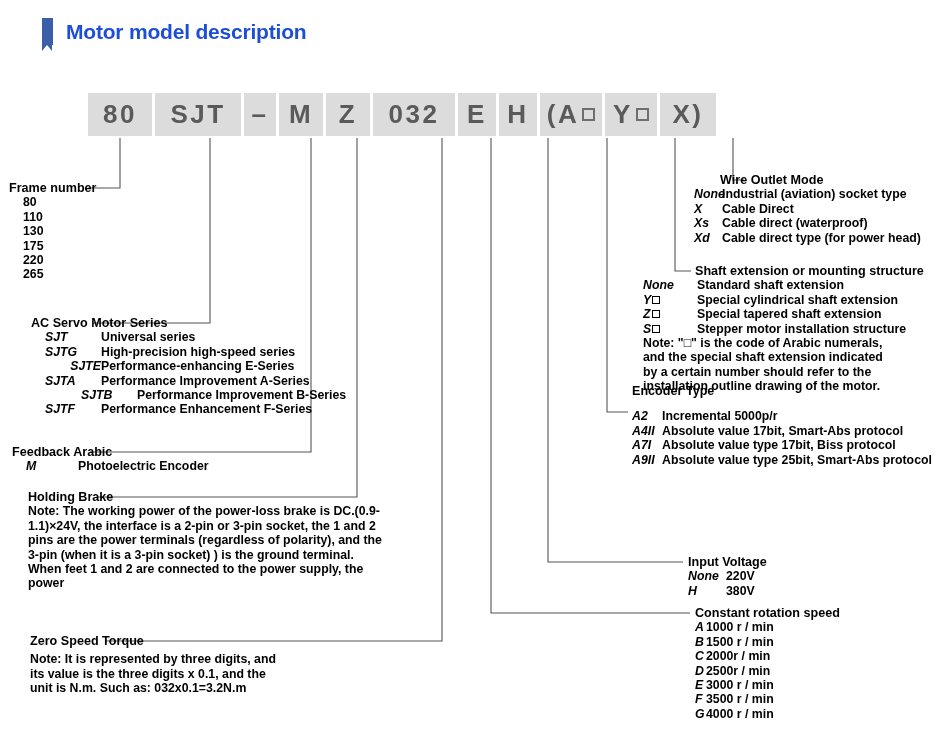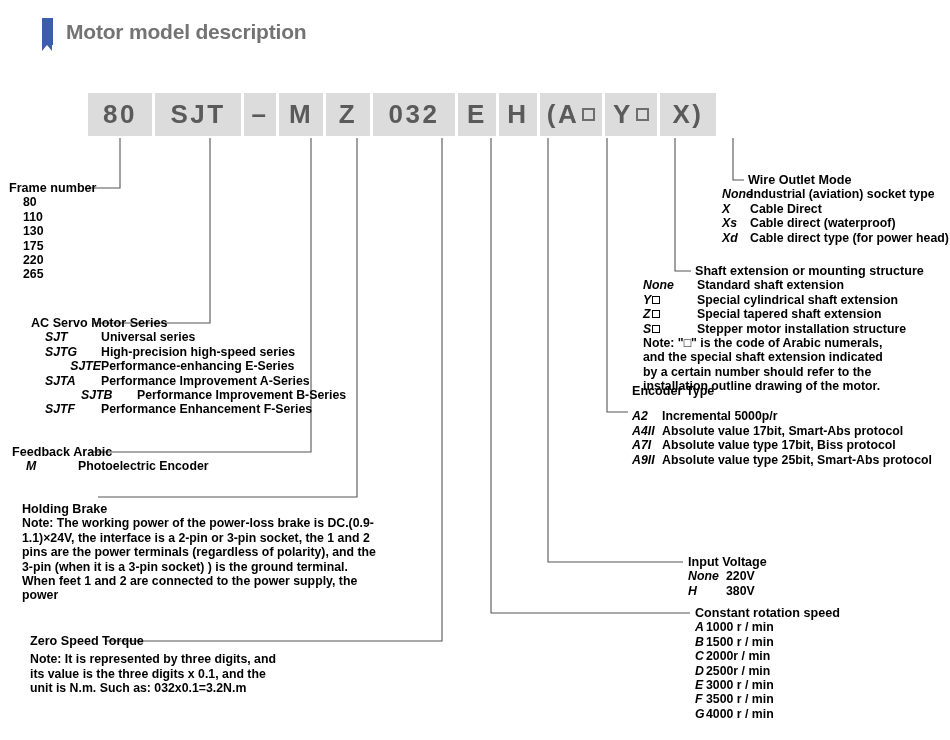--- a/index.html
+++ b/index.html
@@ -32,21 +32,21 @@
     position: absolute;
     left: 0; top: 27px;
     width: 0; height: 0;
     border-left: 5.5px solid #3b5ea8;
     border-right: 5.5px solid #3b5ea8;
     border-bottom: 6px solid transparent;
   }
   .header-title {
     font-size: 21px;
     font-weight: bold;
-    color: #737373;
+    color: #1d4ed8;
     letter-spacing: -0.2px;
     white-space: nowrap;
   }
 
   
   .code-row {
     position: absolute;
     left: 88px; top: 93px;
     height: 43px;
     display: flex;
@@ -179,31 +179,31 @@
       </div>
   </div>
 
   <div class="ann" style="left:12px; top:445px;">
     <div class="ann-title">Feedback Arabic</div>
     <div class="indent" id="feedback-rows">
         <div class="lst"><span class="k" style="width: 52px;">M</span><span class="v">Photoelectric Encoder</span></div>
       </div>
   </div>
 
-  <div class="ann" style="left:22px; top:490px; width:362px;margin-top:12px;">
+  <div class="ann" style="left:28px; top:490px; width:362px;">
     <div class="ann-title">Holding Brake</div>
     <div class="wrap note" style="white-space:normal; width:360px;">Note: The working power of the power-loss brake is DC.(0.9-1.1)×24V, the interface is a 2-pin or 3-pin socket, the 1 and 2 pins are the power terminals (regardless of polarity), and the 3-pin (when it is a 3-pin socket) ) is the ground terminal. When feet 1 and 2 are connected to the power supply, the power</div>
   </div>
 
   <div class="ann" style="left:30px; top:634px; width:300px;">
     <div class="ann-title">Zero Speed Torque</div>
     <div class="wrap note" style="white-space:normal; width:250px; margin-top:4px;">Note: It is represented by three digits, and its value is the three digits x 0.1, and the unit is N.m. Such as: 032x0.1=3.2N.m</div>
   </div>
 
-  <div class="ann" style="left:748px; top:173px;">
+  <div class="ann" style="left:720px; top:173px;">
     <div class="ann-title">Wire Outlet Mode</div>
     <div id="wire-outlet-rows" style="margin-left:-26px;">
         <div class="lst"><span class="k" style="width: 28px;">None</span><span class="v">Industrial (aviation) socket type</span></div>
         <div class="lst"><span class="k" style="width: 28px;">X</span><span class="v">Cable Direct</span></div>
         <div class="lst"><span class="k" style="width: 28px;">Xs</span><span class="v">Cable direct (waterproof)</span></div>
         <div class="lst"><span class="k" style="width: 28px;">Xd</span><span class="v">Cable direct type (for power head)</span></div>
       </div>
   </div>
 
   <div class="ann" style="left:695px; top:264px; width:252px;">

